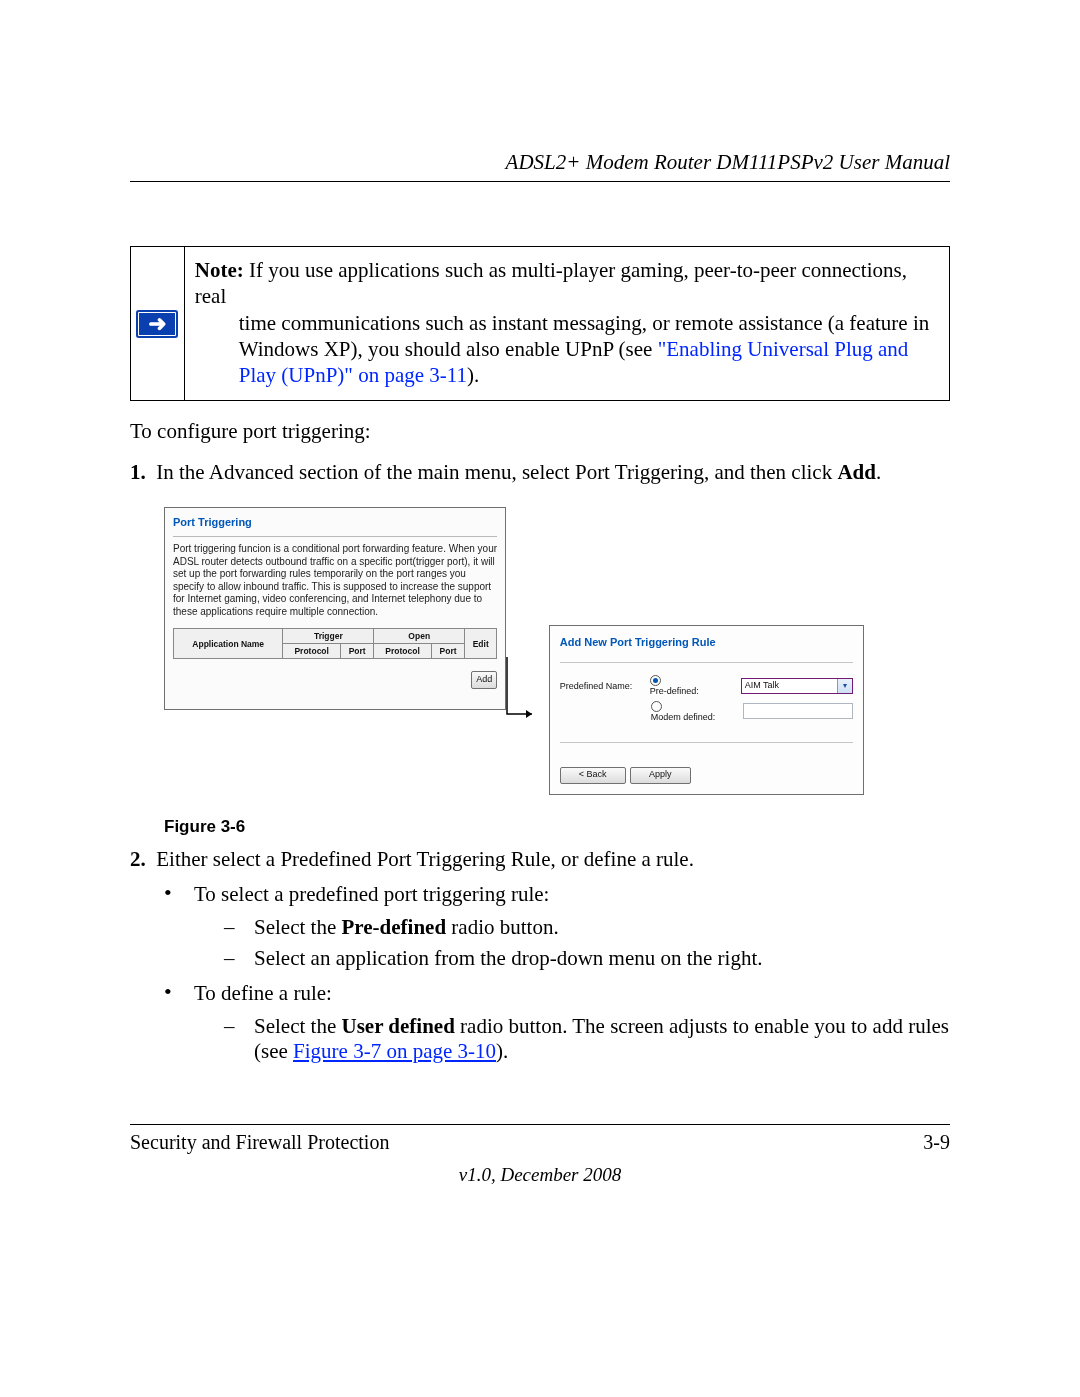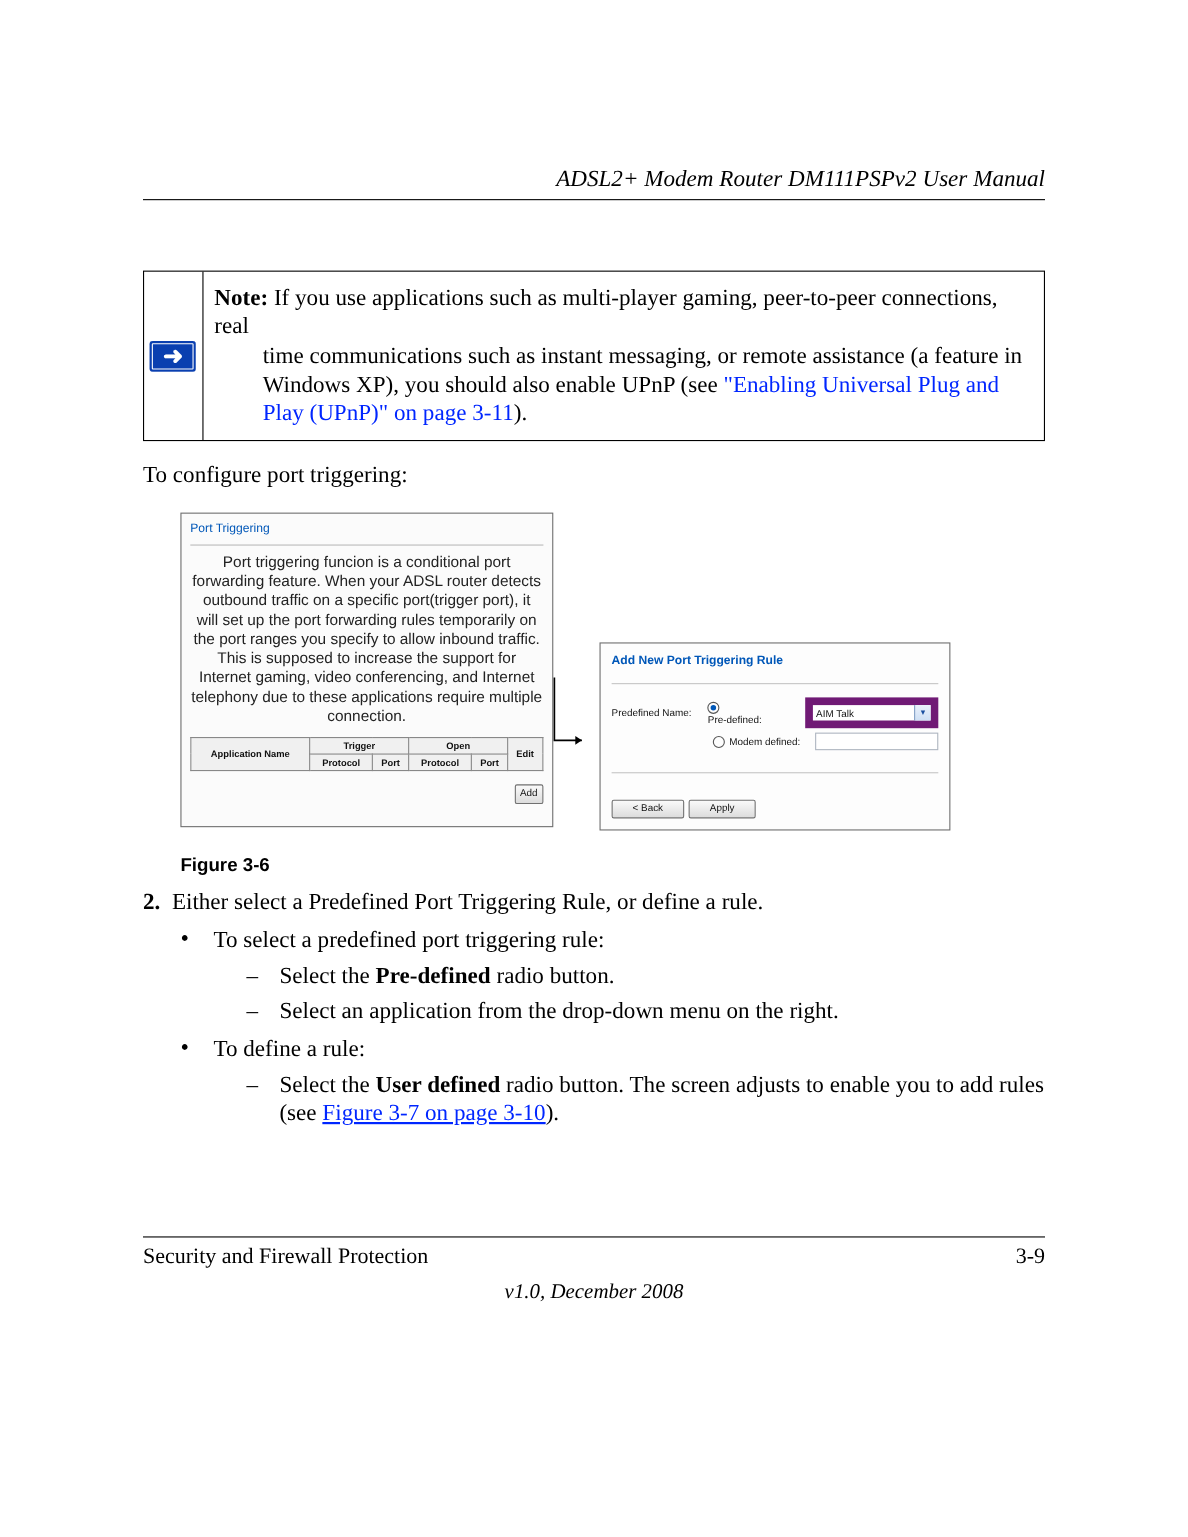--- a/index.html
+++ b/index.html
@@ -90,23 +90,23 @@
 
   
   .panelA {
     width: 345px;
     border: 1px solid #6f6f6f;
     background: #fbfbfb;
     padding: 8px 8px 20px 8px;
     font-size: 9px;
     color: #111;
   }
-  .panelA .sec-title { color: #0057b8; font-weight: normal; font-size: 11px; margin-bottom: 8px; }
+  .panelA .sec-title { color: #0057b8; font-weight: bold; font-size: 11px; margin-bottom: 8px; }
   .panelA hr { border: none; border-top: 1px solid #b9b9b9; margin: 6px 0; }
-  .panelA .desc { font-size: 14px; line-height: 1.25; color: #222; text-align: center; }
+  .panelA .desc { font-size: 10px; line-height: 1.25; color: #222; }
   .ptable { width: 100%; border-collapse: collapse; margin-top: 10px; font-size: 8.5px; }
   .ptable th, .ptable td { border: 1px solid #888; padding: 2px 3px; text-align: center; font-weight: bold; background: #f0f0f0; }
   .ptable .sub th { font-weight: bold; }
   .add-row { text-align: right; margin-top: 12px; }
   .add-btn {
     font-size: 9px; padding: 0 4px; height: 16px; line-height: 14px;
     border: 1px solid #707070; background: linear-gradient(#fafafa,#dcdcdc);
     border-radius: 2px; display: inline-block;
   }
 
@@ -131,24 +131,24 @@
   }
   .panelB .sec-title { color: #0057b8; font-weight: bold; font-size: 11px; margin-bottom: 14px; }
   .panelB hr { border: none; border-top: 1px solid #c5c5c5; margin: 4px 0 12px 0; }
   .form-row { display: flex; align-items: center; gap: 8px; margin: 4px 0; }
   .lbl { width: 84px; font-size: 9px; }
   .radio { width: 9px; height: 9px; border: 1px solid #555; border-radius: 50%; display: inline-block; position: relative; margin-right: 4px; vertical-align: middle; }
   .radio.checked::after { content: ""; position: absolute; left: 2px; top: 2px; width: 5px; height: 5px; background: #0057b8; border-radius: 50%; }
   .radio-lbl { font-size: 9px; width: 70px; display: inline-block; }
   .select {
     width: 110px; height: 14px;
-    border: 7px solid #701a75;
+    border: 1px solid #701a75;
     background: #fff;
     font-size: 9px; line-height: 12px;
-    display: inline-flex; align-items: flex-end;
+    display: inline-flex; align-items: flex-start;
     padding: 0 0 0 3px;
     position: relative;
   }
   .select .chev {
     width: 14px; height: 100%;
     border-left: 1px solid #7d9cc4;
     margin-left: auto;
     display: flex; align-items: center; justify-content: center;
     color: #1a4fa0; font-size: 8px;
     background: linear-gradient(#eaf1fb,#cfe0f5);
@@ -202,20 +202,23 @@
       <span class="indent">
         <span>Windows XP), you should also enable UPnP (see </span><a href="#">"Enabling Universal Plug and Play (UPnP)" on page 3-11</a><span>).</span>
       </span>
     </div>
   </div>
 
   <p class="body-para">To configure port triggering:</p>
 
   <ol class="steps">
     <li>
+      <span class="step-body">
+        <span class="step-num">1.</span>&nbsp;&nbsp;<span>In the Advanced section of the main menu, select Port Triggering, and then click </span><span class="bold">Add</span><span>.</span>
+      </span>
 
       <div class="figure-wrap fig-font">
         <div class="figure-row">
 
           <div class="panelA">
             <div class="sec-title">Port Triggering</div>
             <hr>
             <div class="desc">Port triggering funcion is a conditional port forwarding feature. When your ADSL router detects outbound traffic on a specific port(trigger port), it will set up the port forwarding rules temporarily on the port ranges you specify to allow inbound traffic. This is supposed to increase the support for Internet gaming, video conferencing, and Internet telephony due to these applications require multiple connection.</div>
             <table class="ptable">
               <tbody>

